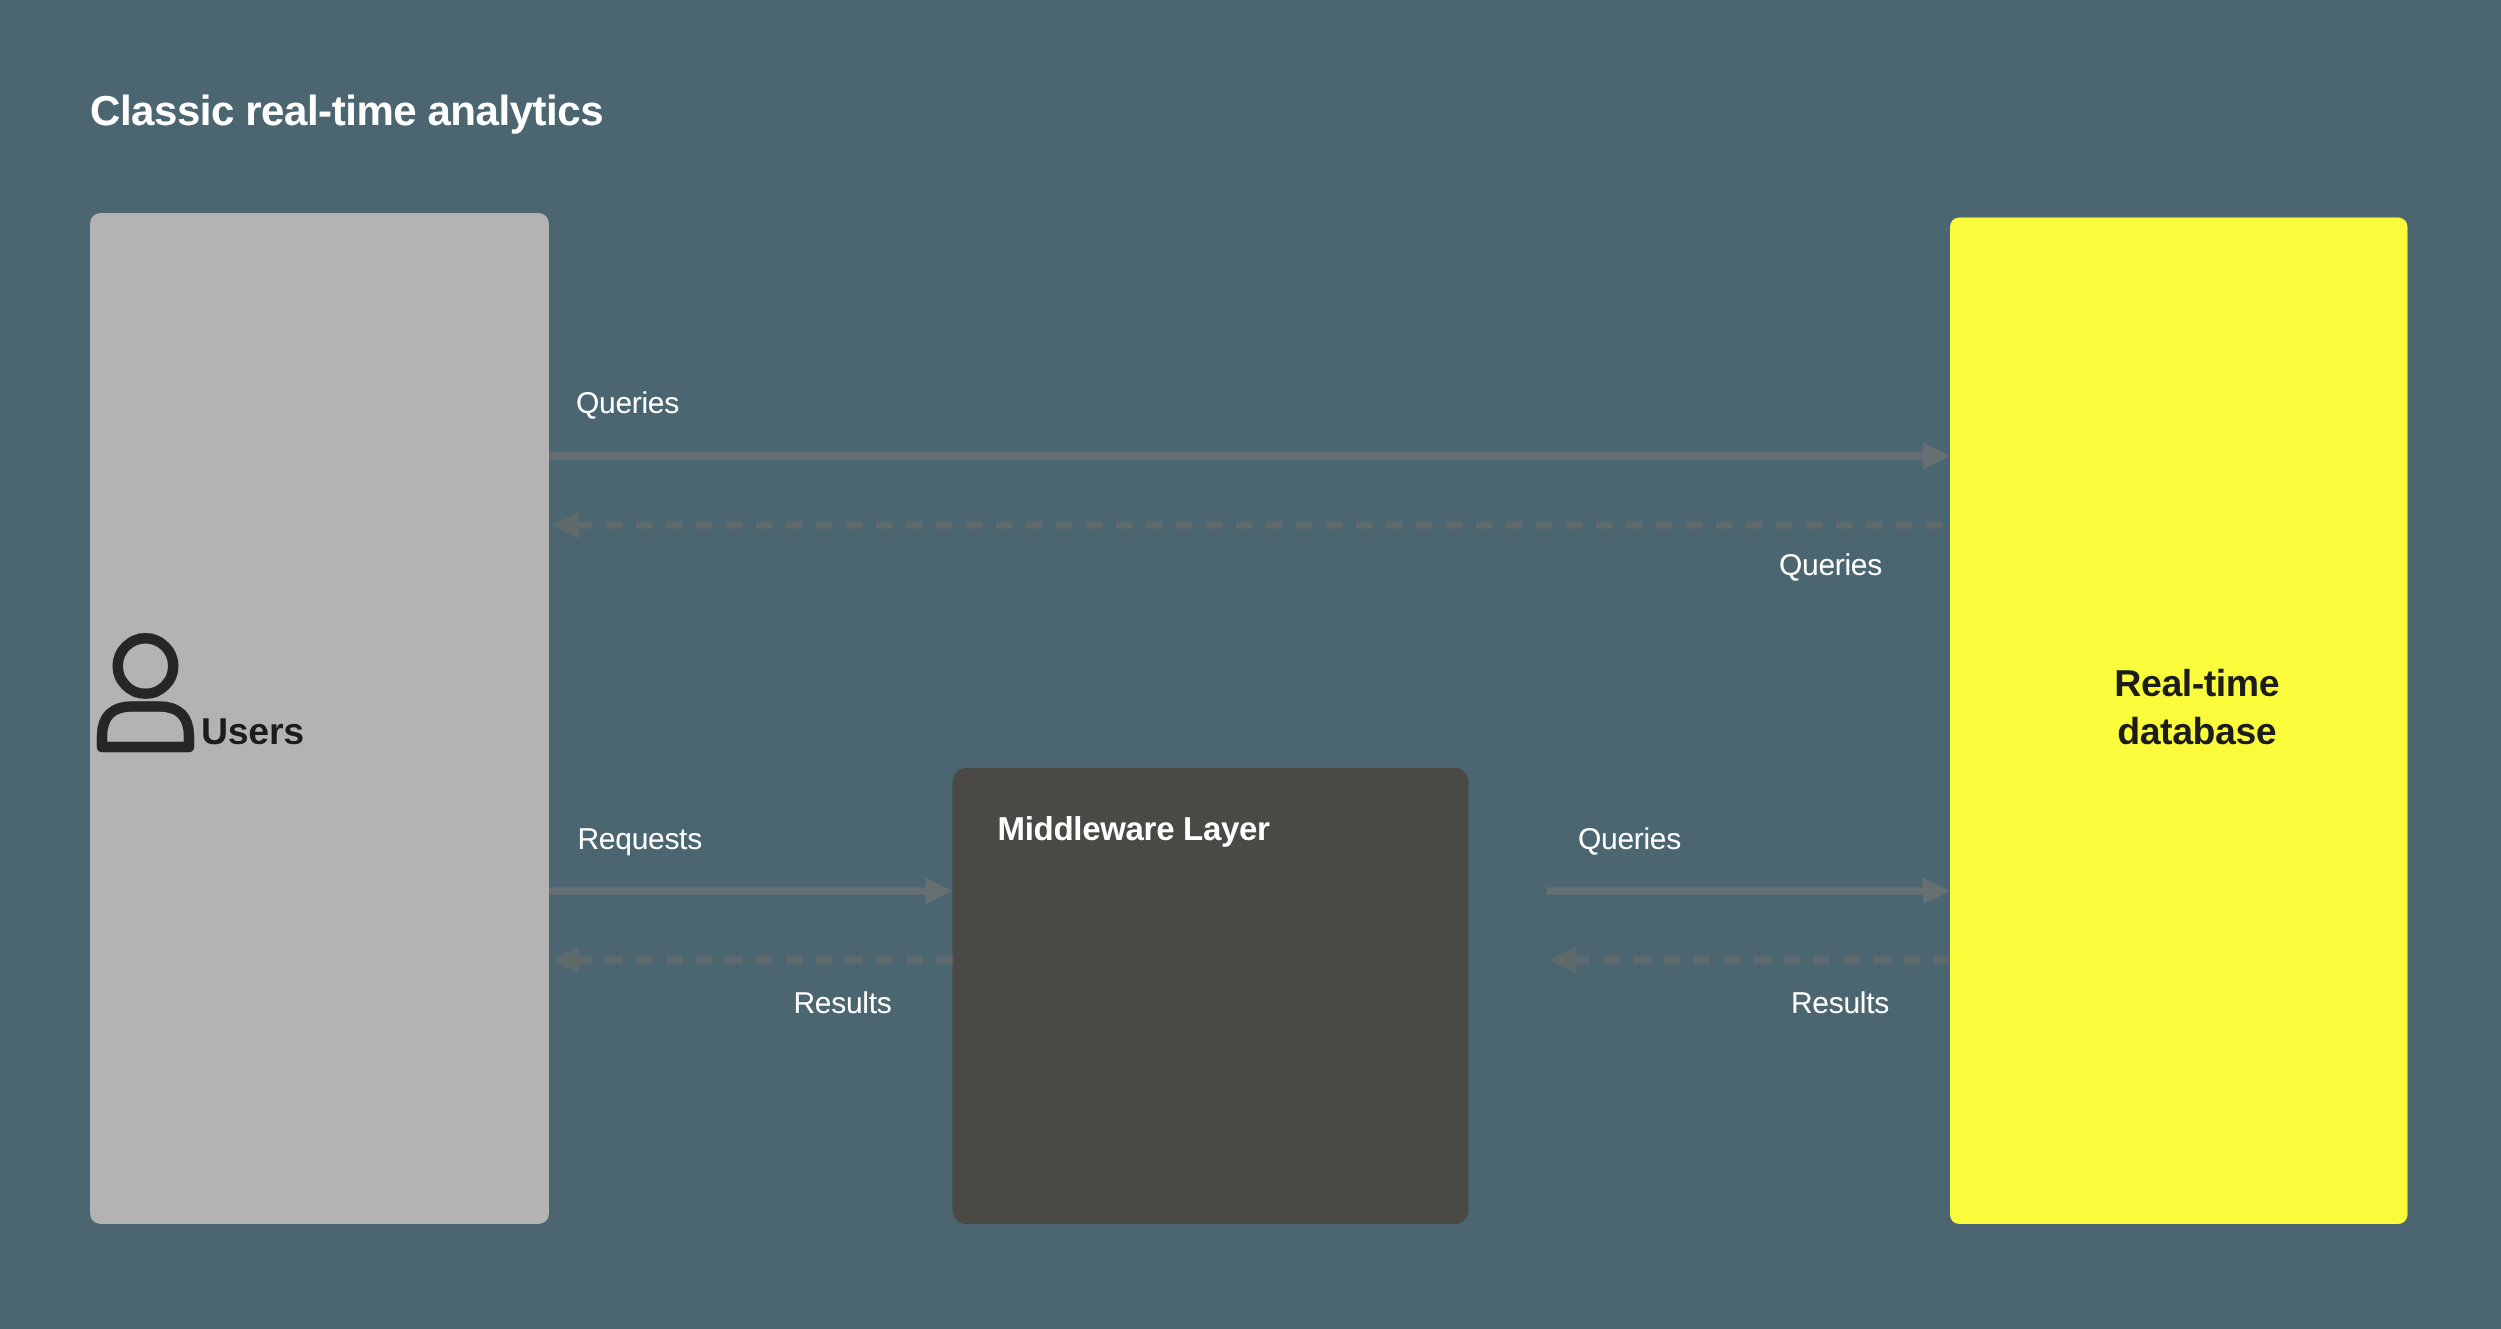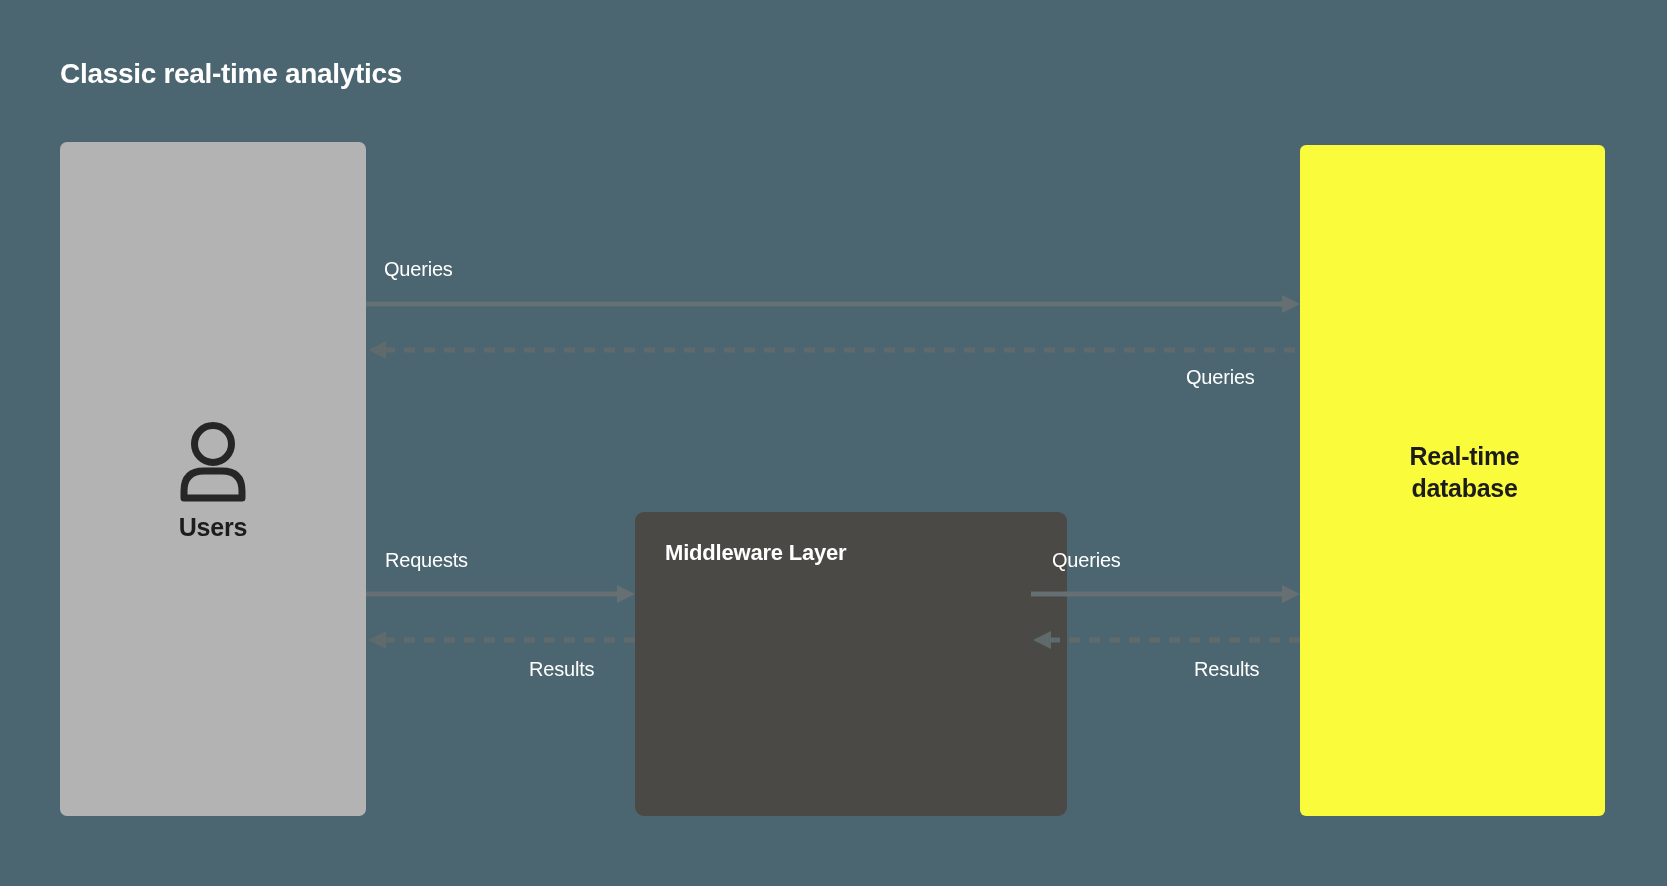--- a/index.html
+++ b/index.html
@@ -48,42 +48,42 @@
     height: 674px;
     background: #b3b3b3;
   }
 
   .users-inner {
     position: absolute;
     left: 0;
     right: 0;
     top: 277px;
     display: flex;
-    flex-direction: column;
-    align-items: center;
+    flex-direction: row;
+    align-items: flex-end;
   }
 
   .user-icon {
     display: block;
     width: 74px;
     height: 84px;
   }
 
   .users-label {
     margin-top: 10px;
     font-size: 25px;
     font-weight: bold;
     color: #1c1c1c;
     letter-spacing: -0.2px;
   }
 
   .middleware-box {
     left: 635px;
     top: 512px;
-    width: 432px;
+    width: 344px;
     height: 304px;
     background: #4b4945;
     border-radius: 9px;
   }
 
   .middleware-label {
     position: absolute;
     left: 30px;
     top: 28px;
     font-size: 22px;

